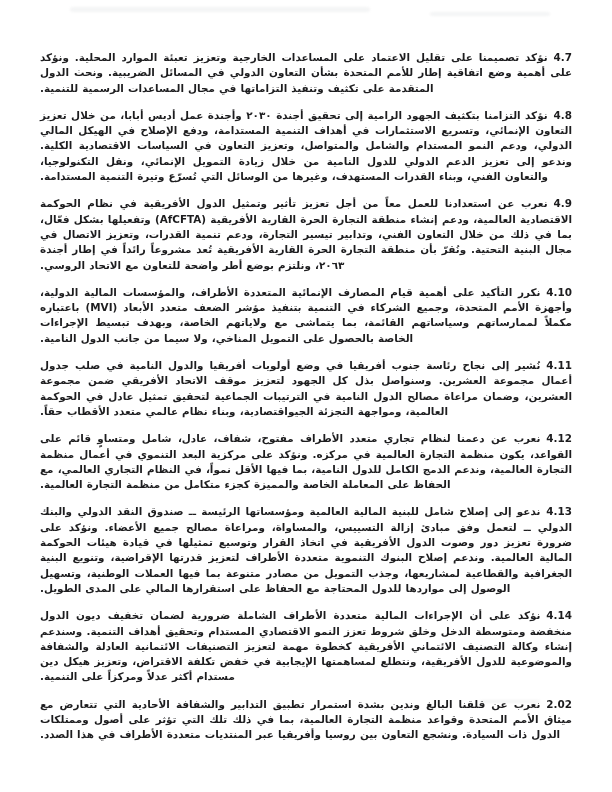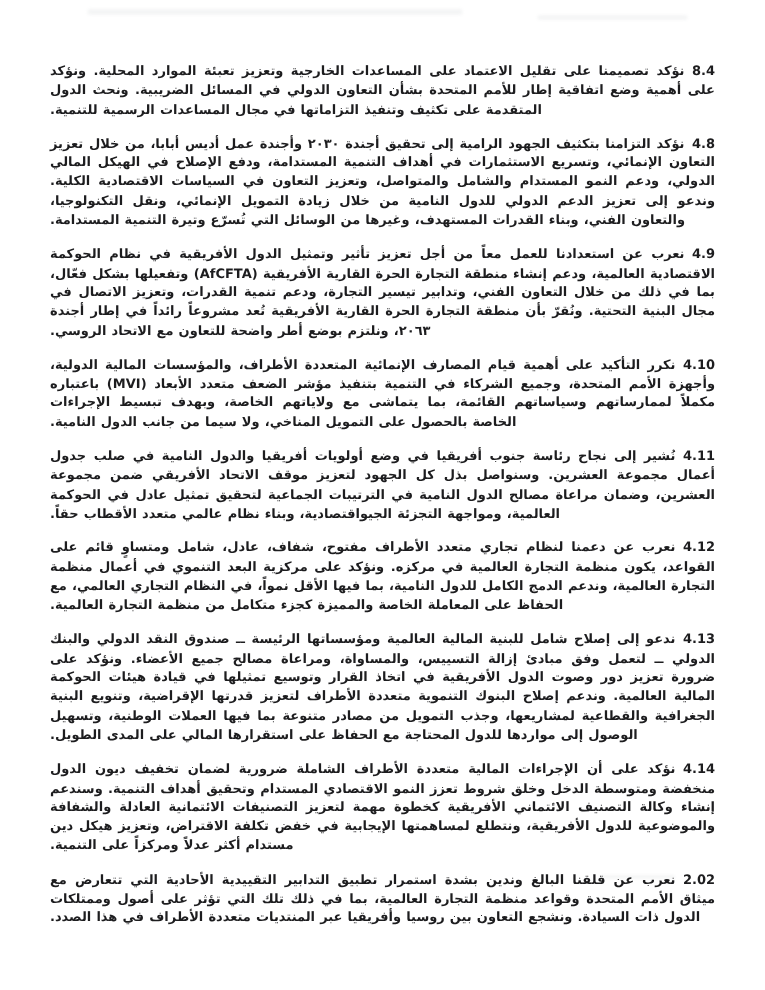--- a/index.html
+++ b/index.html
@@ -47,31 +47,31 @@
 </style>
 </head>
 <body>
 
 <div class="page">
   <div class="artifact a1"></div>
   <div class="artifact a2"></div>
   <div class="artifact a3"></div>
 
   <div class="content">
-  <p class="para"><span class="pnum">8.4</span><span class="ptext">نؤكد تصميمنا على تقليل الاعتماد على المساعدات الخارجية وتعزيز تعبئة الموارد المحلية. ونؤكد على أهمية وضع اتفاقية إطار للأمم المتحدة بشأن التعاون الدولي في المسائل الضريبية. ونحث الدول المتقدمة على تكثيف وتنفيذ التزاماتها في مجال المساعدات الرسمية للتنمية.</span></p>
+  <p class="para"><span class="pnum">4.7</span><span class="ptext">نؤكد تصميمنا على تقليل الاعتماد على المساعدات الخارجية وتعزيز تعبئة الموارد المحلية. ونؤكد على أهمية وضع اتفاقية إطار للأمم المتحدة بشأن التعاون الدولي في المسائل الضريبية. ونحث الدول المتقدمة على تكثيف وتنفيذ التزاماتها في مجال المساعدات الرسمية للتنمية.</span></p>
 
   <p class="para"><span class="pnum">4.8</span><span class="ptext">نؤكد التزامنا بتكثيف الجهود الرامية إلى تحقيق أجندة ٢٠٣٠ وأجندة عمل أديس أبابا، من خلال تعزيز التعاون الإنمائي، وتسريع الاستثمارات في أهداف التنمية المستدامة، ودفع الإصلاح في الهيكل المالي الدولي، ودعم النمو المستدام والشامل والمتواصل، وتعزيز التعاون في السياسات الاقتصادية الكلية. وندعو إلى تعزيز الدعم الدولي للدول النامية من خلال زيادة التمويل الإنمائي، ونقل التكنولوجيا، والتعاون الفني، وبناء القدرات المستهدف، وغيرها من الوسائل التي تُسرّع وتيرة التنمية المستدامة.</span></p>
 
   <p class="para"><span class="pnum">4.9</span><span class="ptext">نعرب عن استعدادنا للعمل معاً من أجل تعزيز تأثير وتمثيل الدول الأفريقية في نظام الحوكمة الاقتصادية العالمية، ودعم إنشاء منطقة التجارة الحرة القارية الأفريقية (AfCFTA) وتفعيلها بشكل فعّال، بما في ذلك من خلال التعاون الفني، وتدابير تيسير التجارة، ودعم تنمية القدرات، وتعزيز الاتصال في مجال البنية التحتية. ونُقرّ بأن منطقة التجارة الحرة القارية الأفريقية تُعد مشروعاً رائداً في إطار أجندة ٢٠٦٣، ونلتزم بوضع أطر واضحة للتعاون مع الاتحاد الروسي.</span></p>
 
   <p class="para"><span class="pnum">4.10</span><span class="ptext">نكرر التأكيد على أهمية قيام المصارف الإنمائية المتعددة الأطراف، والمؤسسات المالية الدولية، وأجهزة الأمم المتحدة، وجميع الشركاء في التنمية بتنفيذ مؤشر الضعف متعدد الأبعاد (MVI) باعتباره مكملاً لممارساتهم وسياساتهم القائمة، بما يتماشى مع ولاياتهم الخاصة، وبهدف تبسيط الإجراءات الخاصة بالحصول على التمويل المناخي، ولا سيما من جانب الدول النامية.</span></p>
 
   <p class="para"><span class="pnum">4.11</span><span class="ptext">نُشير إلى نجاح رئاسة جنوب أفريقيا في وضع أولويات أفريقيا والدول النامية في صلب جدول أعمال مجموعة العشرين. وسنواصل بذل كل الجهود لتعزيز موقف الاتحاد الأفريقي ضمن مجموعة العشرين، وضمان مراعاة مصالح الدول النامية في الترتيبات الجماعية لتحقيق تمثيل عادل في الحوكمة العالمية، ومواجهة التجزئة الجيواقتصادية، وبناء نظام عالمي متعدد الأقطاب حقاً.</span></p>
 
   <p class="para"><span class="pnum">4.12</span><span class="ptext">نعرب عن دعمنا لنظام تجاري متعدد الأطراف مفتوح، شفاف، عادل، شامل ومتساوٍ قائم على القواعد، يكون منظمة التجارة العالمية في مركزه. ونؤكد على مركزية البعد التنموي في أعمال منظمة التجارة العالمية، وندعم الدمج الكامل للدول النامية، بما فيها الأقل نمواً، في النظام التجاري العالمي، مع الحفاظ على المعاملة الخاصة والمميزة كجزء متكامل من منظمة التجارة العالمية.</span></p>
 
   <p class="para"><span class="pnum">4.13</span><span class="ptext">ندعو إلى إصلاح شامل للبنية المالية العالمية ومؤسساتها الرئيسة ــ صندوق النقد الدولي والبنك الدولي ــ لتعمل وفق مبادئ إزالة التسييس، والمساواة، ومراعاة مصالح جميع الأعضاء. ونؤكد على ضرورة تعزيز دور وصوت الدول الأفريقية في اتخاذ القرار وتوسيع تمثيلها في قيادة هيئات الحوكمة المالية العالمية. وندعم إصلاح البنوك التنموية متعددة الأطراف لتعزيز قدرتها الإقراضية، وتنويع البنية الجغرافية والقطاعية لمشاريعها، وجذب التمويل من مصادر متنوعة بما فيها العملات الوطنية، وتسهيل الوصول إلى مواردها للدول المحتاجة مع الحفاظ على استقرارها المالي على المدى الطويل.</span></p>
 
   <p class="para"><span class="pnum">4.14</span><span class="ptext">نؤكد على أن الإجراءات المالية متعددة الأطراف الشاملة ضرورية لضمان تخفيف ديون الدول منخفضة ومتوسطة الدخل وخلق شروط تعزز النمو الاقتصادي المستدام وتحقيق أهداف التنمية. وسندعم إنشاء وكالة التصنيف الائتماني الأفريقية كخطوة مهمة لتعزيز التصنيفات الائتمانية العادلة والشفافة والموضوعية للدول الأفريقية، ونتطلع لمساهمتها الإيجابية في خفض تكلفة الاقتراض، وتعزيز هيكل دين مستدام أكثر عدلاً ومركزاً على التنمية.</span></p>
 
-  <p class="para"><span class="pnum">2.02</span><span class="ptext">نعرب عن قلقنا البالغ وندين بشدة استمرار تطبيق التدابير التقييدية الأحادية التي تتعارض مع ميثاق الأمم المتحدة وقواعد منظمة التجارة العالمية، بما في ذلك تلك التي تؤثر على أصول وممتلكات الدول ذات السيادة. ونشجع التعاون بين روسيا وأفريقيا عبر المنتديات متعددة الأطراف في هذا الصدد.</span></p>
+  <p class="para"><span class="pnum">2.02</span><span class="ptext">نعرب عن قلقنا البالغ وندين بشدة استمرار تطبيق التدابير والشفافة الأحادية التي تتعارض مع ميثاق الأمم المتحدة وقواعد منظمة التجارة العالمية، بما في ذلك تلك التي تؤثر على أصول وممتلكات الدول ذات السيادة. ونشجع التعاون بين روسيا وأفريقيا عبر المنتديات متعددة الأطراف في هذا الصدد.</span></p>
 </div>
 </div>
 
 </body></html>

